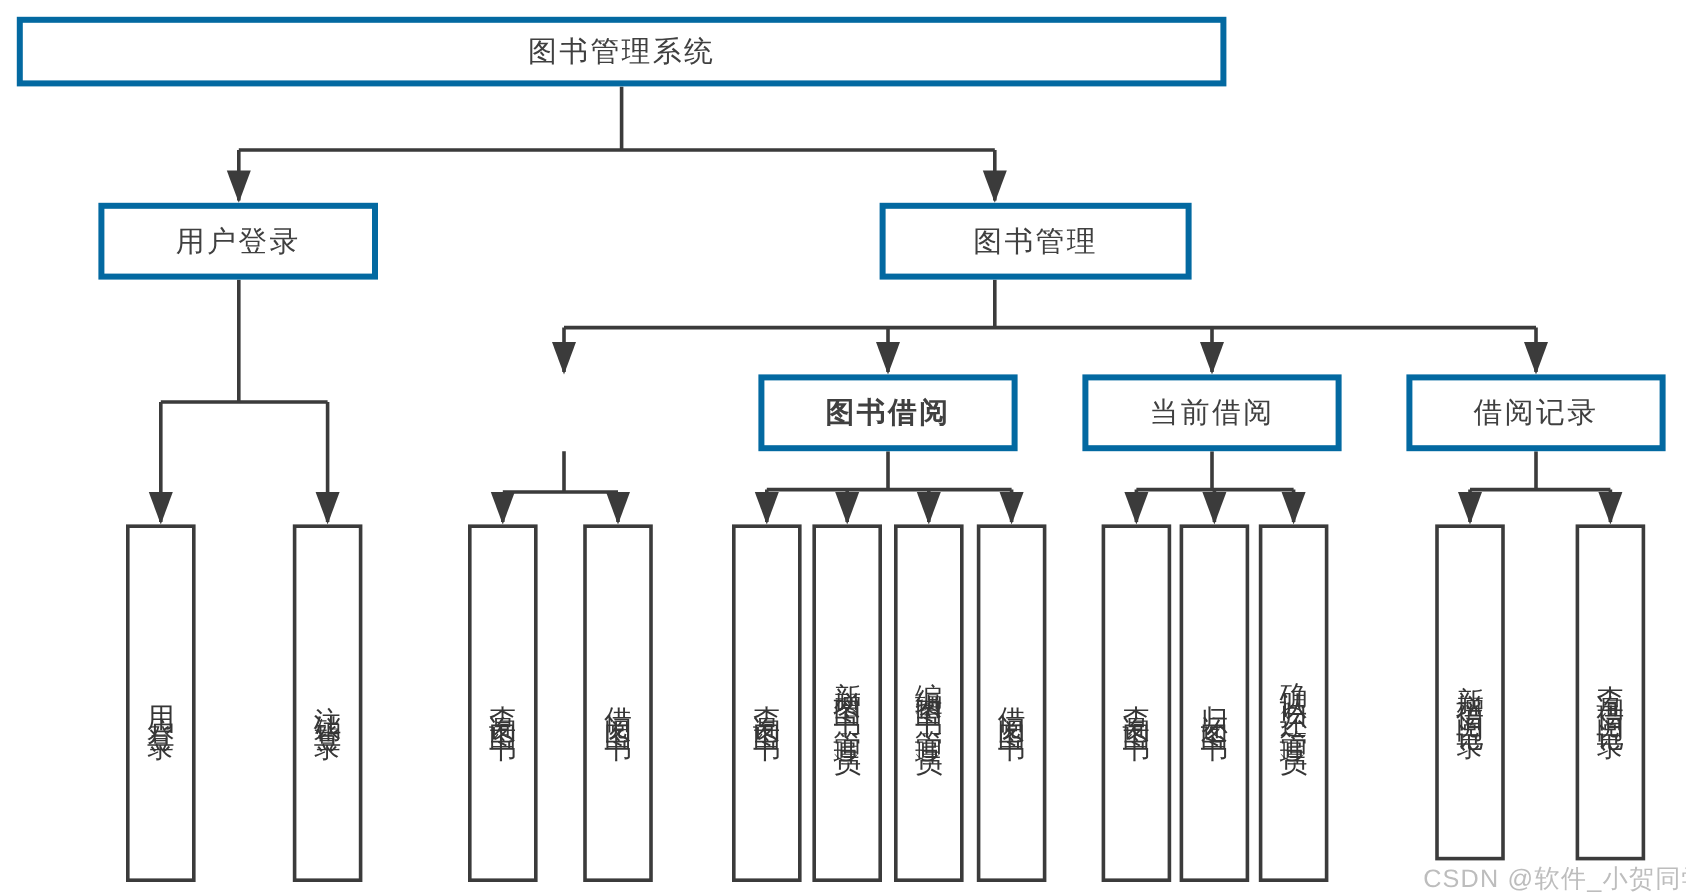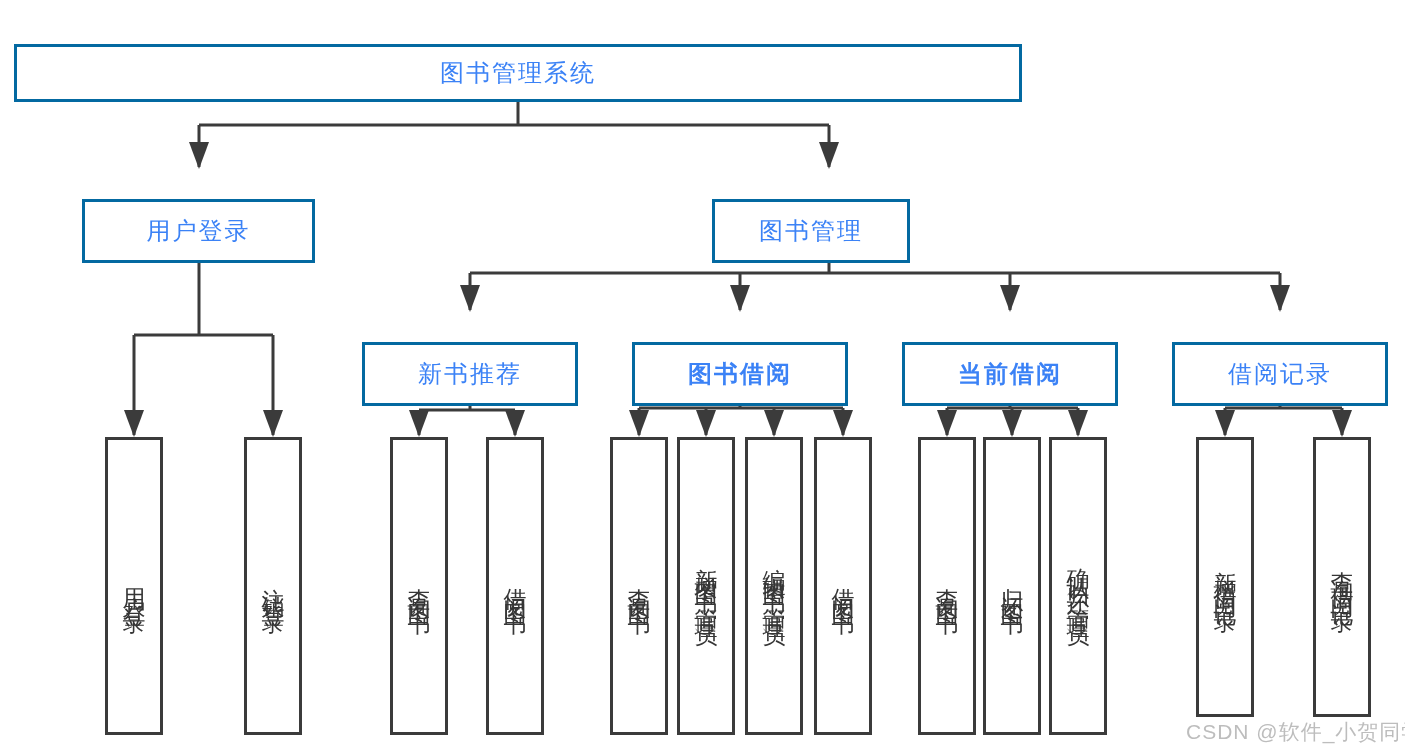--- a/index.html
+++ b/index.html
@@ -8,30 +8,29 @@
     width: 1405px;
     height: 747px;
     background: #ffffff;
     font-family: "Liberation Sans", "DejaVu Sans", sans-serif;
     overflow: hidden;
   }
   #wires { position: absolute; left: 0; top: 0; width: 1405px; height: 747px; }
   .box-h {
     position: absolute;
     background: #ffffff;
-    border: 3px solid #0369a1;
+    border: 5px solid #0369a1;
     display: flex;
     align-items: center;
     justify-content: center;
     font-size: 24px;
     letter-spacing: 2px;
-    color: #3b82f6;
+    color: #404040;
     box-sizing: border-box;
     z-index: 2;
-    margin-top: 30px;
   }
   .box-v {
     position: absolute;
     background: #ffffff;
     border: 3px solid #3b3b3b;
     display: flex;
     align-items: center;
     justify-content: center;
     writing-mode: vertical-rl;
     text-orientation: mixed;
@@ -95,25 +94,24 @@
       <path d="M1002 410 L1022 410 L1012 437 Z"></path>
       <path d="M1068 410 L1088 410 L1078 437 Z"></path>
       <path d="M1215 410 L1235 410 L1225 437 Z"></path>
       <path d="M1332 410 L1352 410 L1342 437 Z"></path>
     </g>
   </svg>
 
   <div class="box-h" style="left:14px; top:14px; width:1008px; height:58px;">图书管理系统</div>
 
   <div class="box-h" style="left:82px; top:169px; width:233px; height:64px;">用户登录</div>
-  <div class="box-h" style="left:712px; top:169px; width:198px; height:64px;">图书管理</div>
+  <div class="box-h" style="left:733px; top:169px; width:260px; height:64px;">图书管理</div>
 
-  <div class="box-h" style="left:362px; top:312px; width:216px; height:64px;">新书推荐</div>
   <div class="box-h" style="left:632px; top:312px; width:216px; height:64px;font-weight:bold;">图书借阅</div>
-  <div class="box-h" style="left:902px; top:312px; width:216px; height:64px;font-weight:bold;">当前借阅</div>
+  <div class="box-h" style="left:902px; top:312px; width:216px; height:64px;">当前借阅</div>
   <div class="box-h" style="left:1172px; top:312px; width:216px; height:64px;">借阅记录</div>
 
   <div class="box-v" style="left:105px; top:437px; width:58px; height:298px;">用户登录</div>
   <div class="box-v" style="left:244px; top:437px; width:58px; height:298px;">注销登录</div>
 
   <div class="box-v" style="left:390px; top:437px; width:58px; height:298px;">查询图书</div>
   <div class="box-v" style="left:486px; top:437px; width:58px; height:298px;">借阅图书</div>
 
   <div class="box-v" style="left:610px; top:437px; width:58px; height:298px;">查询图书</div>
   <div class="box-v" style="left:677px; top:437px; width:58px; height:298px;">新增图书（管理员）</div>

